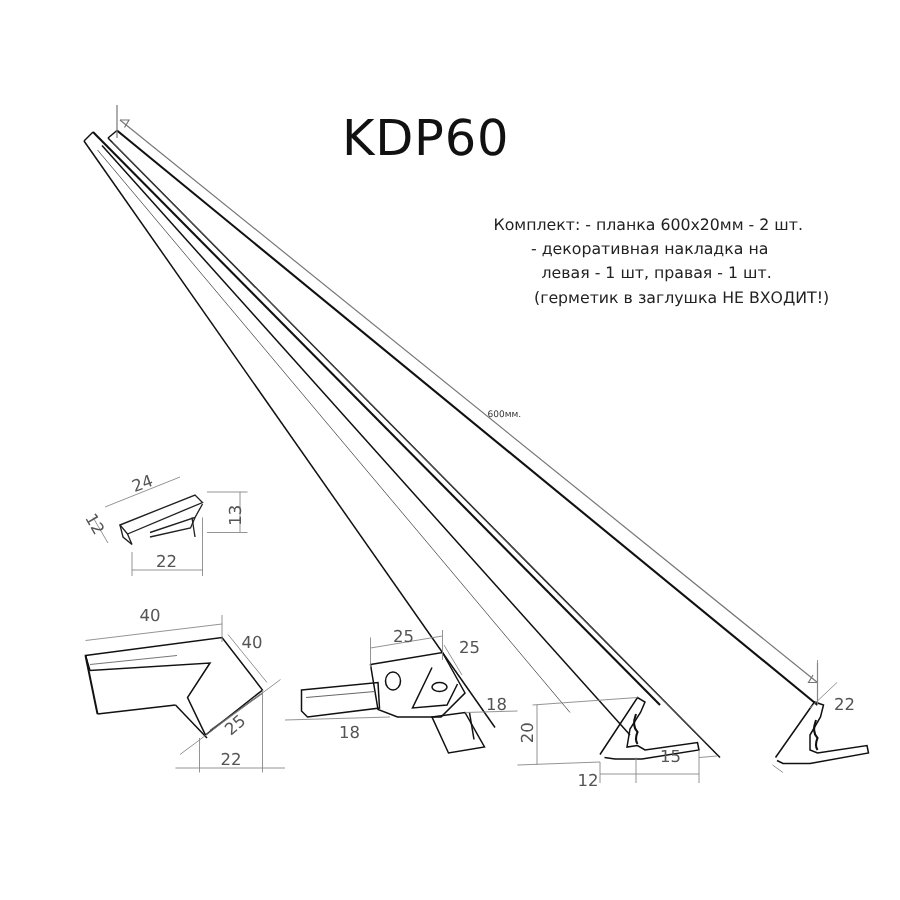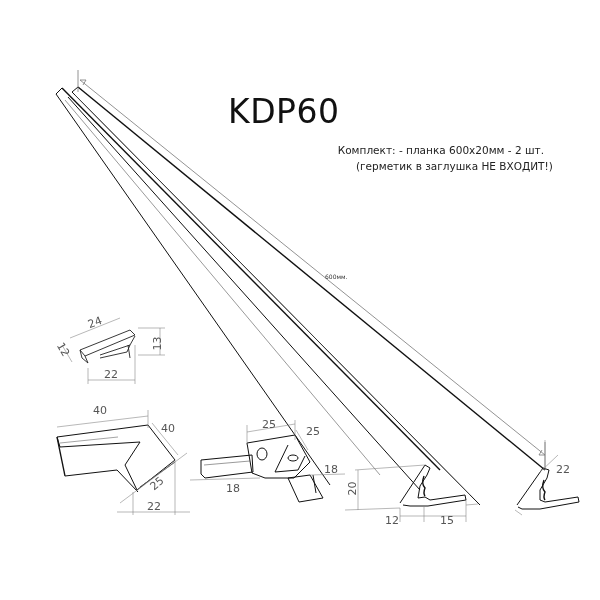--- a/index.html
+++ b/index.html
@@ -1,23 +1,23 @@
 <!DOCTYPE html>
 <html><head>
 <meta charset="utf-8">
 <style>
   html, body { margin: 0; padding: 0; background: #ffffff; }
   body { width: 600px; height: 600px; position: relative; overflow: hidden;
          font-family: "Liberation Sans", sans-serif; color: #111; }
   #canvas { position: absolute; left: 0; top: 0; width: 600px; height: 600px; }
   .title { position: absolute; left: 228px; top: 72px; font-size: 33px; letter-spacing: 0.5px;
-           font-family: "DejaVu Sans", sans-serif; font-weight: normal; color: #111; margin-top: 20px; }
+           font-family: "DejaVu Sans", sans-serif; font-weight: normal; color: #111; }
   .kit { position: absolute; left: 329px; top: 142px; font-size: 10.5px; line-height: 16.2px;
          font-family: "DejaVu Sans", sans-serif; color: #222; }
-  .kit div { white-space: nowrap; text-align: center; }
+  .kit div { white-space: nowrap; }
   .len { position: absolute; left: 325px; top: 273px; font-size: 6px; color: #333;
          font-family: "DejaVu Sans", sans-serif; }
   .dim { position: absolute; font-size: 11px; color: #555; font-family: "DejaVu Sans", sans-serif; }
   svg line, svg polyline, svg path, svg polygon { vector-effect: non-scaling-stroke; }
 </style>
 </head>
 <body>
 
 <svg id="canvas" viewBox="0 0 600 600" width="600" height="600">
 
@@ -121,20 +121,22 @@
       <line x1="540" y1="472" x2="558" y2="455"></line>
       <line x1="515" y1="510" x2="522" y2="515"></line>
     </g>
   </g>
 </svg>
 
 <div class="title">KDP60</div>
 
 <div class="kit">
   <div>Комплект: - планка  600х20мм - 2 шт.</div>
+  <div style="padding-left:25px">- декоративная накладка на</div>
+  <div style="padding-left:32px">левая - 1 шт, правая - 1 шт.</div>
   <div style="padding-left:27px">(герметик в заглушка НЕ ВХОДИТ!)</div>
 </div>
 
 <div class="len">600мм.</div>
 
 <div class="dim" style="left:88px;top:316px;transform:rotate(-20deg)">24</div>
 <div class="dim" style="left:56px;top:343px;transform:rotate(60deg)">12</div>
 <div class="dim" style="left:150px;top:337px;transform:rotate(-90deg)">13</div>
 <div class="dim" style="left:104px;top:368px">22</div>
 
@@ -143,15 +145,15 @@
 <div class="dim" style="left:150px;top:477px;transform:rotate(-40deg)">25</div>
 <div class="dim" style="left:147px;top:500px">22</div>
 
 <div class="dim" style="left:262px;top:418px">25</div>
 <div class="dim" style="left:306px;top:425px">25</div>
 <div class="dim" style="left:226px;top:482px">18</div>
 <div class="dim" style="left:324px;top:463px">18</div>
 
 <div class="dim" style="left:345px;top:482px;transform:rotate(-90deg)">20</div>
 <div class="dim" style="left:385px;top:514px">12</div>
-<div class="dim" style="left:440px;top:514px">15</div>
+<div class="dim" style="left:440px;top:498px">15</div>
 
 <div class="dim" style="left:556px;top:463px">22</div>
 
 </body></html>

